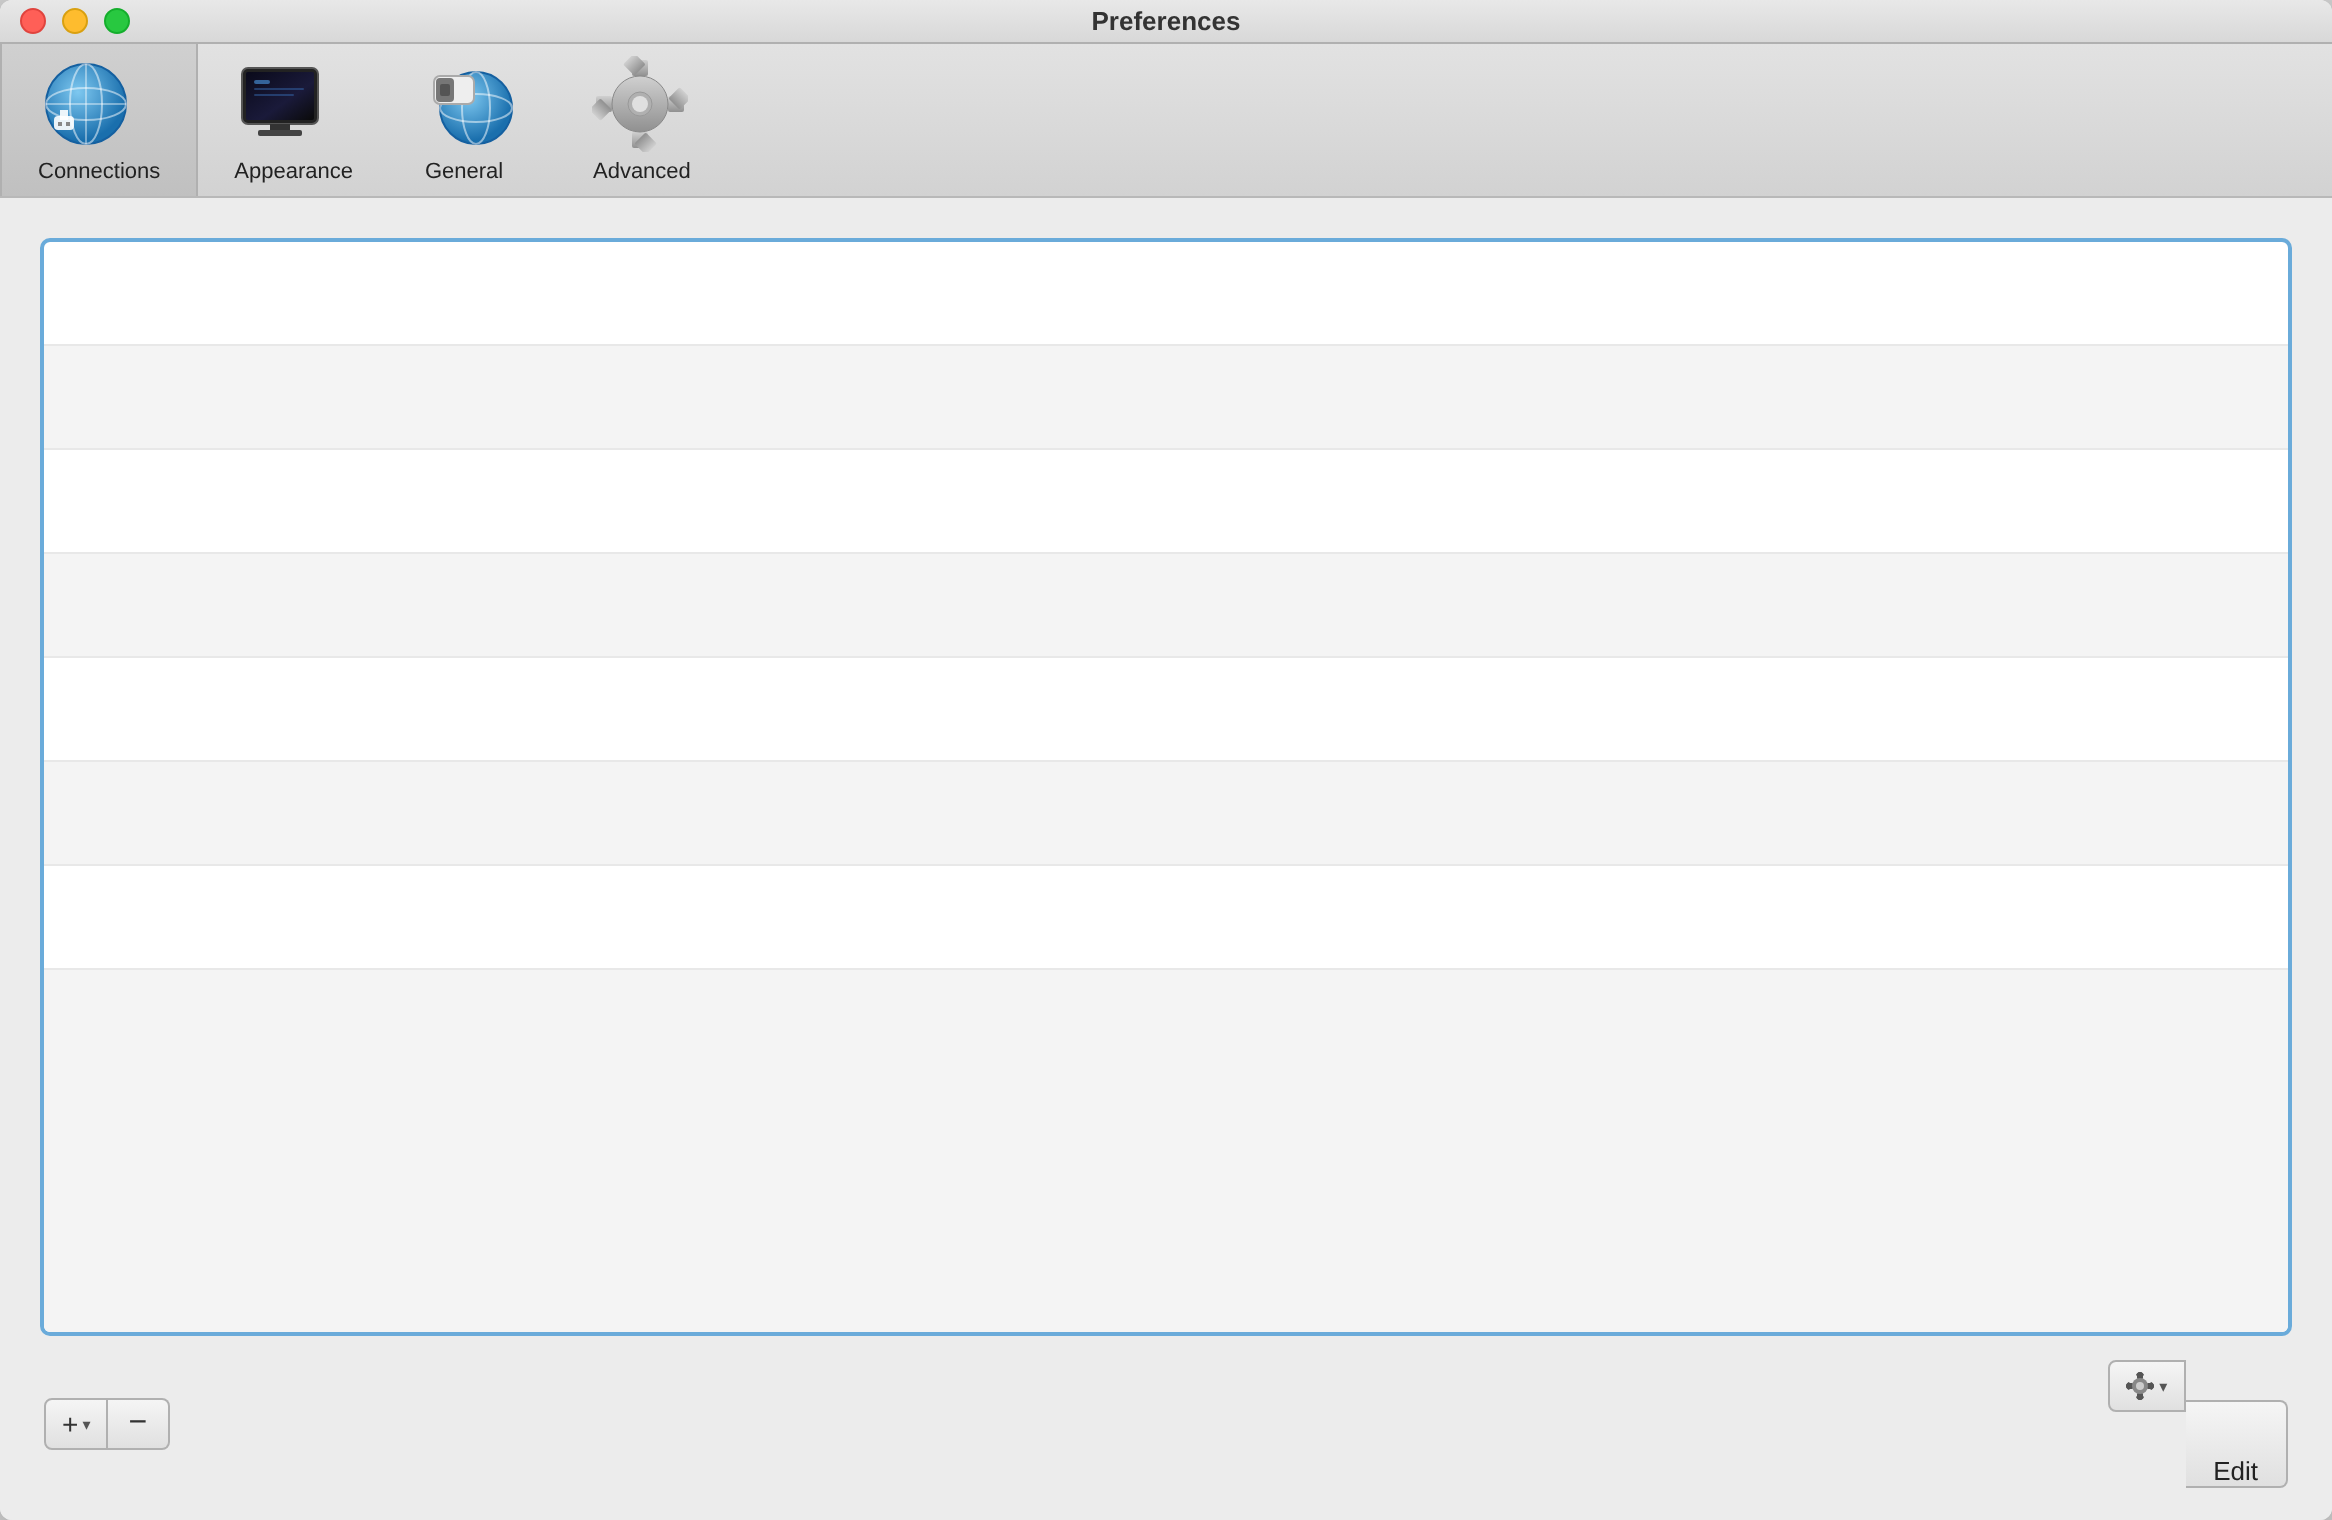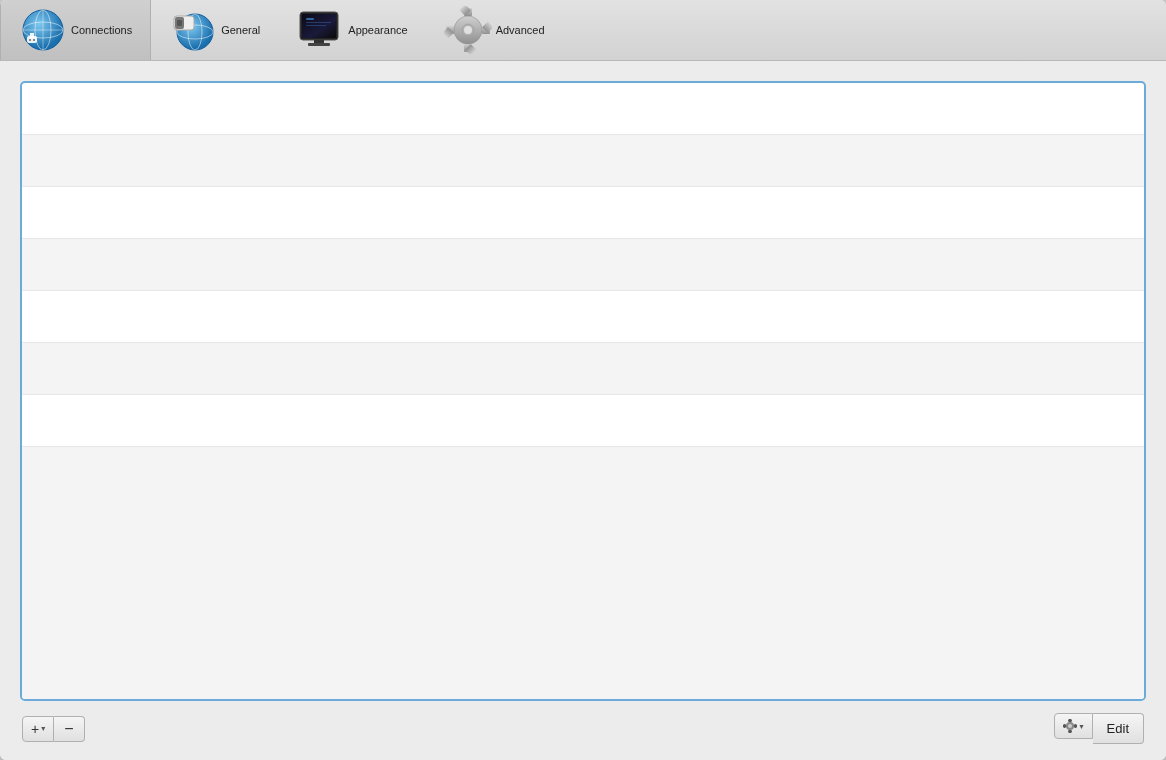--- a/index.html
+++ b/index.html
@@ -70,21 +70,22 @@
       border-bottom: 1px solid #b8b8b8;
       display: flex;
       align-items: stretch;
       padding: 0;
       flex-shrink: 0;
       position: relative;
     }
 
     .toolbar-item {
       display: flex;
-      align-items: center;
+      flex-direction: column;
+      align-items: flex-start;
       justify-content: center;
       padding: 6px 18px 6px;
       cursor: pointer;
       min-width: 80px;
       border: none;
       background: transparent;
       gap: 4px;
     }
 
     .toolbar-item.active {
@@ -214,44 +215,53 @@
       gap: 3px;
     }
 
     .gear-btn .chevron {
       font-size: 8px;
       color: #555;
     }
 
     .edit-btn {
       display: flex;
-      align-items: center;
+      align-items: flex-end;
       background: linear-gradient(to bottom, #f5f5f5, #e0e0e0);
       border: 1px solid #b0b0b0;
       border-left: none;
       border-radius: 0 4px 4px 0;
       cursor: pointer;
-      height: 31px;
+      height: 44px;
       padding: 0 14px;
       font-size: 13px;
       color: #222;
+      margin-top: 20px;
     }
 
     
     .connections-svg { width: 48px; height: 48px; }
     .general-svg { width: 48px; height: 48px; }
     .appearance-svg { width: 48px; height: 48px; }
     .advanced-svg { width: 48px; height: 48px; }
     .about-svg { width: 48px; height: 48px; }
   </style>
 </head>
 <body>
 
 <div class="window">
 
+  <div class="titlebar">
+    <div class="titlebar-buttons">
+      <button class="titlebar-btn btn-close"></button>
+      <button class="titlebar-btn btn-minimize"></button>
+      <button class="titlebar-btn btn-maximize"></button>
+    </div>
+    <span class="titlebar-title">Preferences</span>
+  </div>
 
   <div class="toolbar">
 
     <div class="toolbar-item active">
       <div class="toolbar-item-icon">
         <svg class="connections-svg" viewBox="0 0 48 48" xmlns="http://www.w3.org/2000/svg">
           <defs>
             <radialGradient id="globeGrad" cx="40%" cy="35%" r="60%">
               <stop offset="0%" stop-color="#7ec8f0"></stop>
               <stop offset="100%" stop-color="#1a6fad"></stop>
@@ -267,64 +277,64 @@
           <rect x="11" y="27" width="4" height="5" fill="white" opacity="0.9"></rect>
           <rect x="10" y="33" width="2" height="2" fill="#888"></rect>
           <rect x="14" y="33" width="2" height="2" fill="#888"></rect>
         </svg>
       </div>
       <span class="toolbar-item-label">Connections</span>
     </div>
 
     <div class="toolbar-item">
       <div class="toolbar-item-icon">
+        <svg class="appearance-svg" viewBox="0 0 48 48" xmlns="http://www.w3.org/2000/svg">
+
+          <rect x="4" y="6" width="38" height="28" rx="3" fill="#222" stroke="#555" stroke-width="1"></rect>
+          <rect x="6" y="8" width="34" height="24" rx="1" fill="#1a1a2e"></rect>
+
+          <rect x="6" y="8" width="34" height="24" rx="1" fill="url(#screenGrad)"></rect>
+          <defs>
+            <linearGradient id="screenGrad" x1="0" y1="0" x2="1" y2="1">
+              <stop offset="0%" stop-color="#0a0a1a"></stop>
+              <stop offset="60%" stop-color="#1a1a3a"></stop>
+              <stop offset="100%" stop-color="#0a0a0a"></stop>
+            </linearGradient>
+          </defs>
+
+          <rect x="18" y="34" width="10" height="4" fill="#333"></rect>
+          <rect x="12" y="37" width="22" height="3" rx="1" fill="#444"></rect>
+
+          <rect x="10" y="12" width="8" height="2" rx="1" fill="#4488cc" opacity="0.7"></rect>
+          <rect x="10" y="16" width="25" height="1" rx="0.5" fill="#3366aa" opacity="0.5"></rect>
+          <rect x="10" y="19" width="20" height="1" rx="0.5" fill="#3366aa" opacity="0.5"></rect>
+        </svg>
+      </div>
+      <span class="toolbar-item-label">Appearance</span>
+    </div>
+
+    <div class="toolbar-item">
+      <div class="toolbar-item-icon">
         <svg class="general-svg" viewBox="0 0 48 48" xmlns="http://www.w3.org/2000/svg">
           <defs>
             <radialGradient id="globeGrad2" cx="40%" cy="35%" r="60%">
               <stop offset="0%" stop-color="#7ec8f0"></stop>
               <stop offset="100%" stop-color="#1a6fad"></stop>
             </radialGradient>
           </defs>
           <circle cx="26" cy="26" r="18" fill="url(#globeGrad2)" stroke="#1560a0" stroke-width="1"></circle>
           <ellipse cx="26" cy="26" rx="7" ry="18" fill="none" stroke="rgba(255,255,255,0.5)" stroke-width="1"></ellipse>
           <ellipse cx="26" cy="26" rx="18" ry="7" fill="none" stroke="rgba(255,255,255,0.5)" stroke-width="1"></ellipse>
 
           <rect x="5" y="10" width="20" height="14" rx="3" fill="#eee" stroke="#aaa" stroke-width="1"></rect>
           <rect x="6" y="11" width="9" height="12" rx="2" fill="#777"></rect>
           <rect x="8" y="14" width="5" height="6" rx="1" fill="#555"></rect>
         </svg>
       </div>
       <span class="toolbar-item-label">General</span>
-    </div>
-
-    <div class="toolbar-item">
-      <div class="toolbar-item-icon">
-        <svg class="appearance-svg" viewBox="0 0 48 48" xmlns="http://www.w3.org/2000/svg">
-
-          <rect x="4" y="6" width="38" height="28" rx="3" fill="#222" stroke="#555" stroke-width="1"></rect>
-          <rect x="6" y="8" width="34" height="24" rx="1" fill="#1a1a2e"></rect>
-
-          <rect x="6" y="8" width="34" height="24" rx="1" fill="url(#screenGrad)"></rect>
-          <defs>
-            <linearGradient id="screenGrad" x1="0" y1="0" x2="1" y2="1">
-              <stop offset="0%" stop-color="#0a0a1a"></stop>
-              <stop offset="60%" stop-color="#1a1a3a"></stop>
-              <stop offset="100%" stop-color="#0a0a0a"></stop>
-            </linearGradient>
-          </defs>
-
-          <rect x="18" y="34" width="10" height="4" fill="#333"></rect>
-          <rect x="12" y="37" width="22" height="3" rx="1" fill="#444"></rect>
-
-          <rect x="10" y="12" width="8" height="2" rx="1" fill="#4488cc" opacity="0.7"></rect>
-          <rect x="10" y="16" width="25" height="1" rx="0.5" fill="#3366aa" opacity="0.5"></rect>
-          <rect x="10" y="19" width="20" height="1" rx="0.5" fill="#3366aa" opacity="0.5"></rect>
-        </svg>
-      </div>
-      <span class="toolbar-item-label">Appearance</span>
     </div>
 
     <div class="toolbar-item">
       <div class="toolbar-item-icon">
         <svg class="advanced-svg" viewBox="0 0 48 48" xmlns="http://www.w3.org/2000/svg">
           <defs>
             <linearGradient id="gearGrad" x1="0" y1="0" x2="0" y2="1">
               <stop offset="0%" stop-color="#d0d0d0"></stop>
               <stop offset="100%" stop-color="#909090"></stop>
             </linearGradient>

